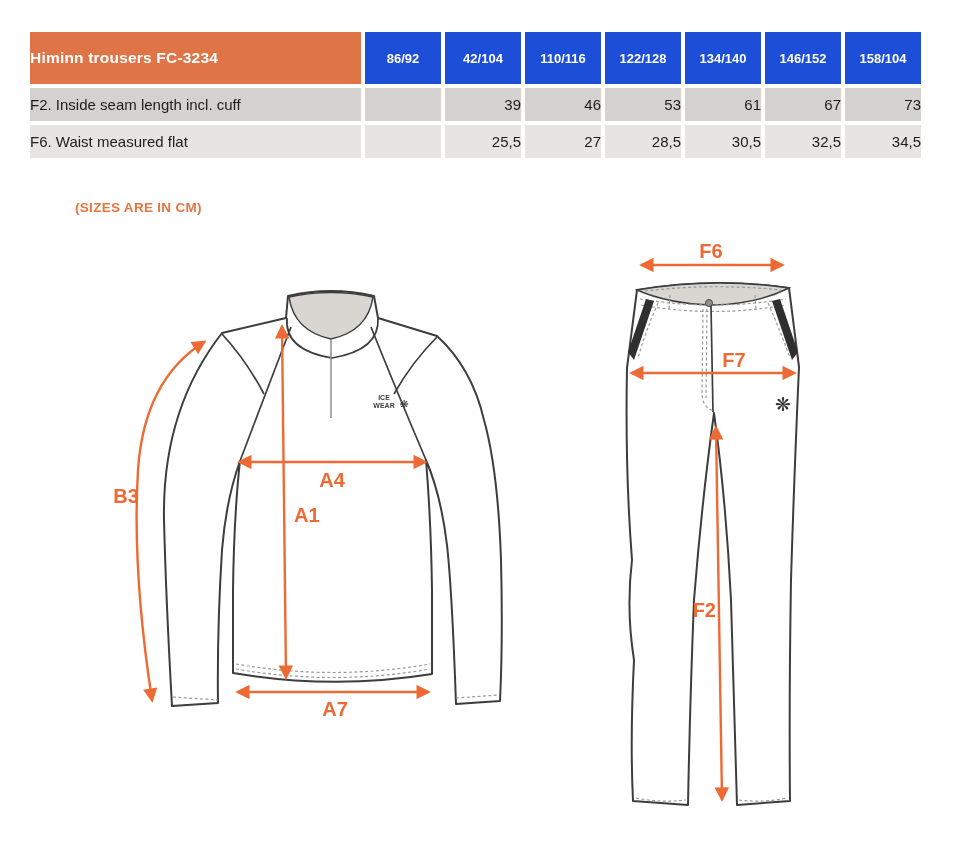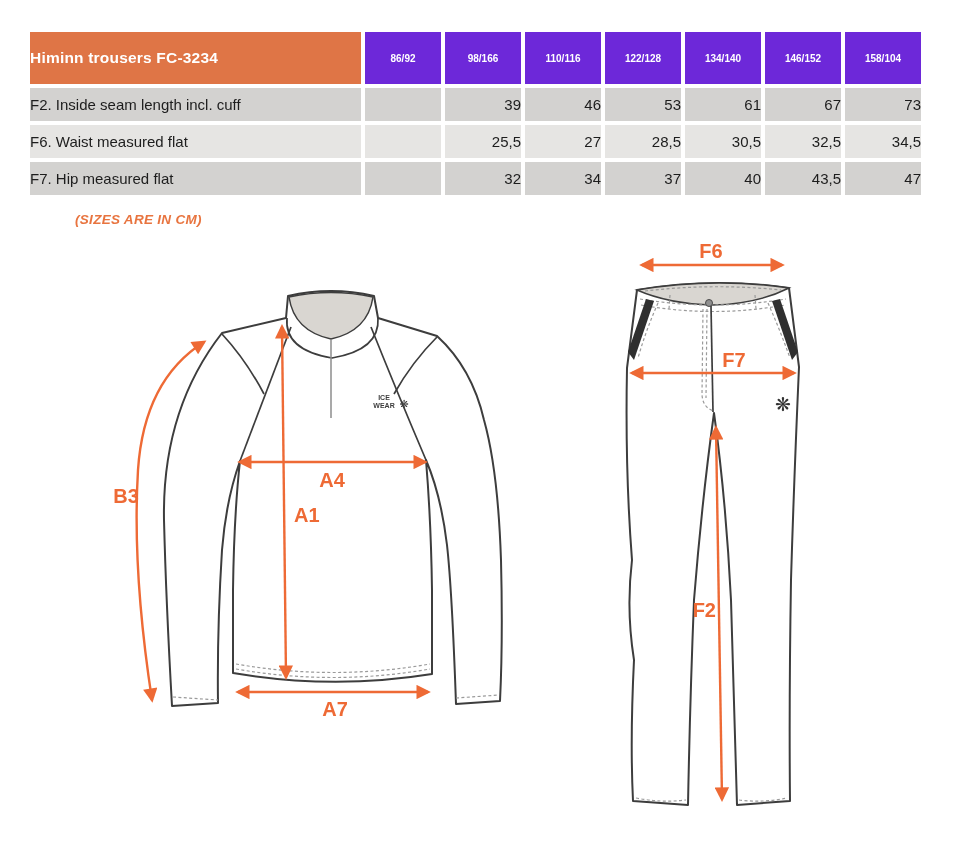--- a/index.html
+++ b/index.html
@@ -11,35 +11,35 @@
     position:absolute;left:26px;top:28px;
     border-collapse:separate;border-spacing:4px;table-layout:fixed;
   }
   table.size-table th,table.size-table td{padding:0;box-sizing:border-box;}
   .title-cell{
     width:331px;height:52px;background:#df7546;color:#ffffff;
     text-align:left;padding-left:47px;font-size:15.5px;font-weight:bold;
     letter-spacing:.2px;
   }
   .size-cell{
-    width:76px;height:52px;background:#6d28d9;color:#ffffff;
-    text-align:center;font-size:10px;font-weight:bold;
+    width:76px;height:52px;background:#1d4ed8;color:#ffffff;
+    text-align:center;font-size:13px;font-weight:bold;
   }
   tr.row-dark td{background:#d3d2d0;}
   tr.row-light td{background:#e6e5e3;margin-left:46px;}
   .label-cell{
     width:331px;height:30px;text-align:left;padding-left:47px;
     font-size:15px;color:#1d1d1d;
   }
   .value-cell{
     width:76px;height:33px;text-align:right;font-size:15px;color:#1d1d1d;
   }
   .note{
-    position:absolute;left:75px;top:212px;color:#e8743f;
-    font-size:13.5px;font-weight:bold;letter-spacing:.3px;font-style:italic;
+    position:absolute;left:75px;top:200px;color:#e8743f;
+    font-size:13.5px;font-weight:bold;letter-spacing:.3px;
   }
   svg.diagrams{position:absolute;left:0;top:230px;}
   .garment{fill:#ffffff;stroke:#3d3d3d;stroke-width:2;stroke-linejoin:round;}
   .seam{fill:none;stroke:#3d3d3d;stroke-width:1.7;}
   .inner{fill:#d9d6d1;stroke:#3d3d3d;stroke-width:1.5;}
   .stitch{fill:none;stroke:#9a9a9a;stroke-width:1.2;stroke-dasharray:3,2.4;}
   .zipline{fill:none;stroke:#8c8c8c;stroke-width:1.5;}
   .arrow{fill:none;stroke:#ee6a35;stroke-width:2.4;}
   .mlabel{fill:#ee6a35;font-size:20px;font-weight:bold;font-family:"Liberation Sans",sans-serif;}
   .logo-txt{fill:#3d3d3d;font-size:7px;font-weight:bold;font-family:"Liberation Sans",sans-serif;}
@@ -48,21 +48,21 @@
 </head>
 <body>
 
 <div class="page">
 
   <table class="size-table">
     <tbody>
         <tr>
       <th class="title-cell">Himinn trousers FC-3234</th>
       <th class="size-cell">86/92</th>
-      <th class="size-cell">98/166</th>
+      <th class="size-cell">42/104</th>
       <th class="size-cell">110/116</th>
       <th class="size-cell">122/128</th>
       <th class="size-cell">134/140</th>
       <th class="size-cell">146/152</th>
       <th class="size-cell">158/104</th>
     </tr>
     <tr class="row-dark">
       <td class="label-cell">F2. Inside seam length incl. cuff</td>
       <td class="value-cell"></td>
       <td class="value-cell">39</td>
@@ -74,30 +74,20 @@
     </tr>
     <tr class="row-light">
       <td class="label-cell">F6. Waist measured flat</td>
       <td class="value-cell"></td>
       <td class="value-cell">25,5</td>
       <td class="value-cell">27</td>
       <td class="value-cell">28,5</td>
       <td class="value-cell">30,5</td>
       <td class="value-cell">32,5</td>
       <td class="value-cell">34,5</td>
-    </tr>
-    <tr class="row-dark">
-      <td class="label-cell">F7. Hip measured flat</td>
-      <td class="value-cell"></td>
-      <td class="value-cell">32</td>
-      <td class="value-cell">34</td>
-      <td class="value-cell">37</td>
-      <td class="value-cell">40</td>
-      <td class="value-cell">43,5</td>
-      <td class="value-cell">47</td>
     </tr>
   </tbody>
     </table>
 
   <div class="note">(SIZES ARE IN CM)</div>
 
   <svg class="diagrams" width="958" height="627" viewBox="0 230 958 627">
     <defs>
       <marker id="ah" viewBox="0 0 10 10" refX="8" refY="5" markerWidth="7" markerHeight="6" orient="auto-start-reverse" markerUnits="strokeWidth">
         <path d="M0,0 L10,5 L0,10 Z" fill="#ee6a35"></path>

